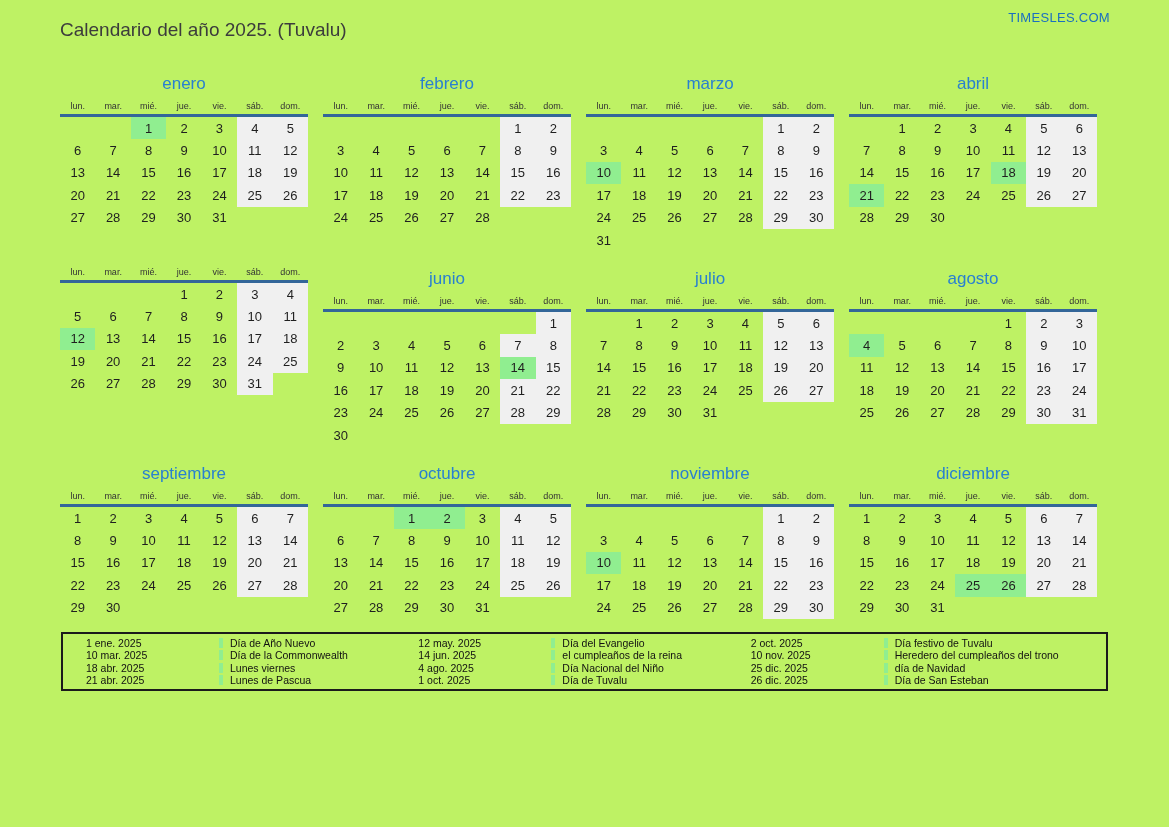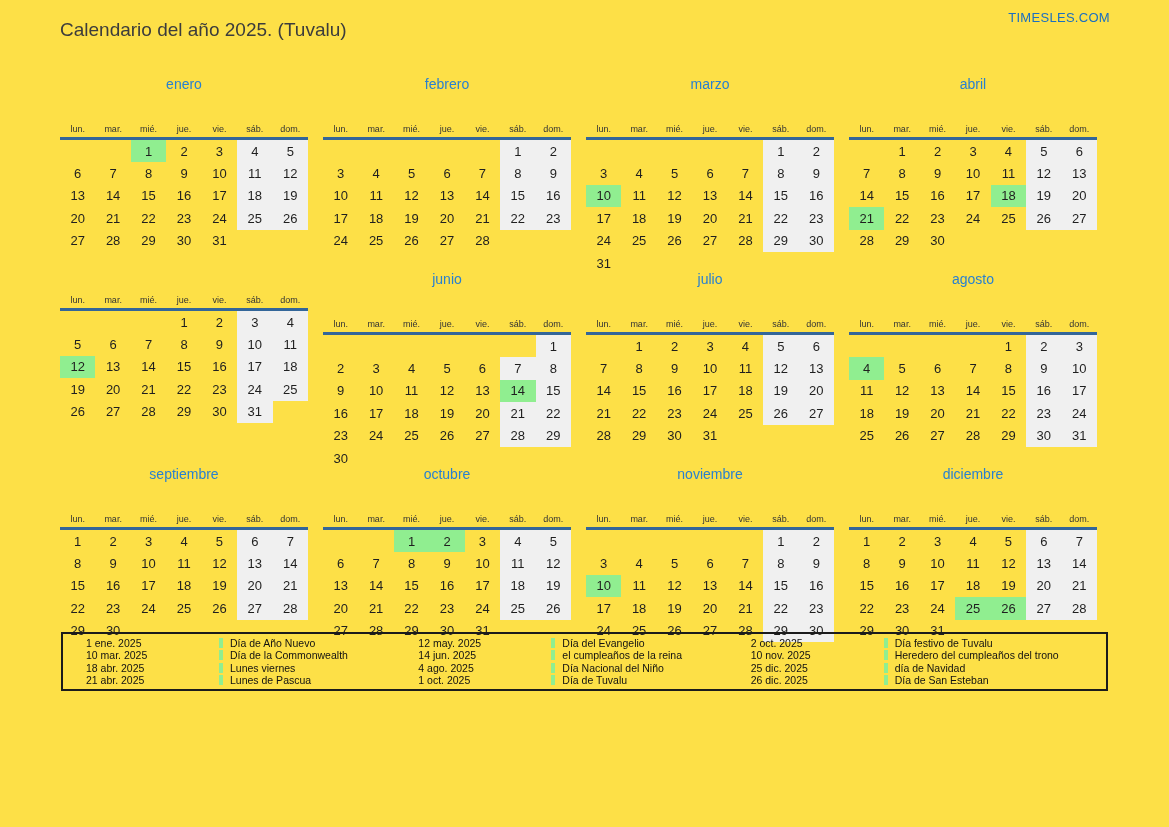--- a/index.html
+++ b/index.html
@@ -1,20 +1,20 @@
 <!DOCTYPE html>
 <html><head>
 <meta charset="utf-8">
 <style>
   * { box-sizing: border-box; }
   html,body { margin:0; padding:0; background:#ffffff; }
   .page {
     position: relative;
     width: 1169px; height: 827px;
-    background: #fde047;
+    background: #bef264;
     font-family: "Liberation Sans", "DejaVu Sans", sans-serif;
     overflow: hidden;
   }
   .page-title {
     position: absolute; left: 60px; top: 19px;
     font-size: 19px; color: #3c3c3c;
   }
   .site-link {
     position: absolute; right: 59px; top: 10px;
     font-size: 13px; color: var(--link-blue); text-decoration: none;
@@ -22,28 +22,27 @@
   }
   .months {
     position: absolute; left: 60px; top: 72px;
     display: grid;
     grid-template-columns: repeat(4, 248px);
     column-gap: 15px;
     grid-auto-rows: 195px;
   }
   .month { width: 248px; }
   .month-title {
-    text-align: center; font-size: 14px; color: var(--accent-blue);
+    text-align: center; font-size: 17px; color: var(--accent-blue);
     height: 24px; line-height: 24px; margin-bottom: 5px;
   }
   .weekdays {
     display: grid; grid-template-columns: repeat(7, 1fr);
     border-bottom: 3px solid var(--underline-blue);
     padding-bottom: 3px;
-    margin-top: 28px;
   }
   .wd { text-align: center; font-size: 9px; color: #333333; }
   .days {
     display: grid; grid-template-columns: repeat(7, 1fr);
     grid-auto-rows: 22.4px;
   }
   .day {
     display: flex; align-items: center; justify-content: center;
     font-size: 13px; color: #1f1f1f;
   }

